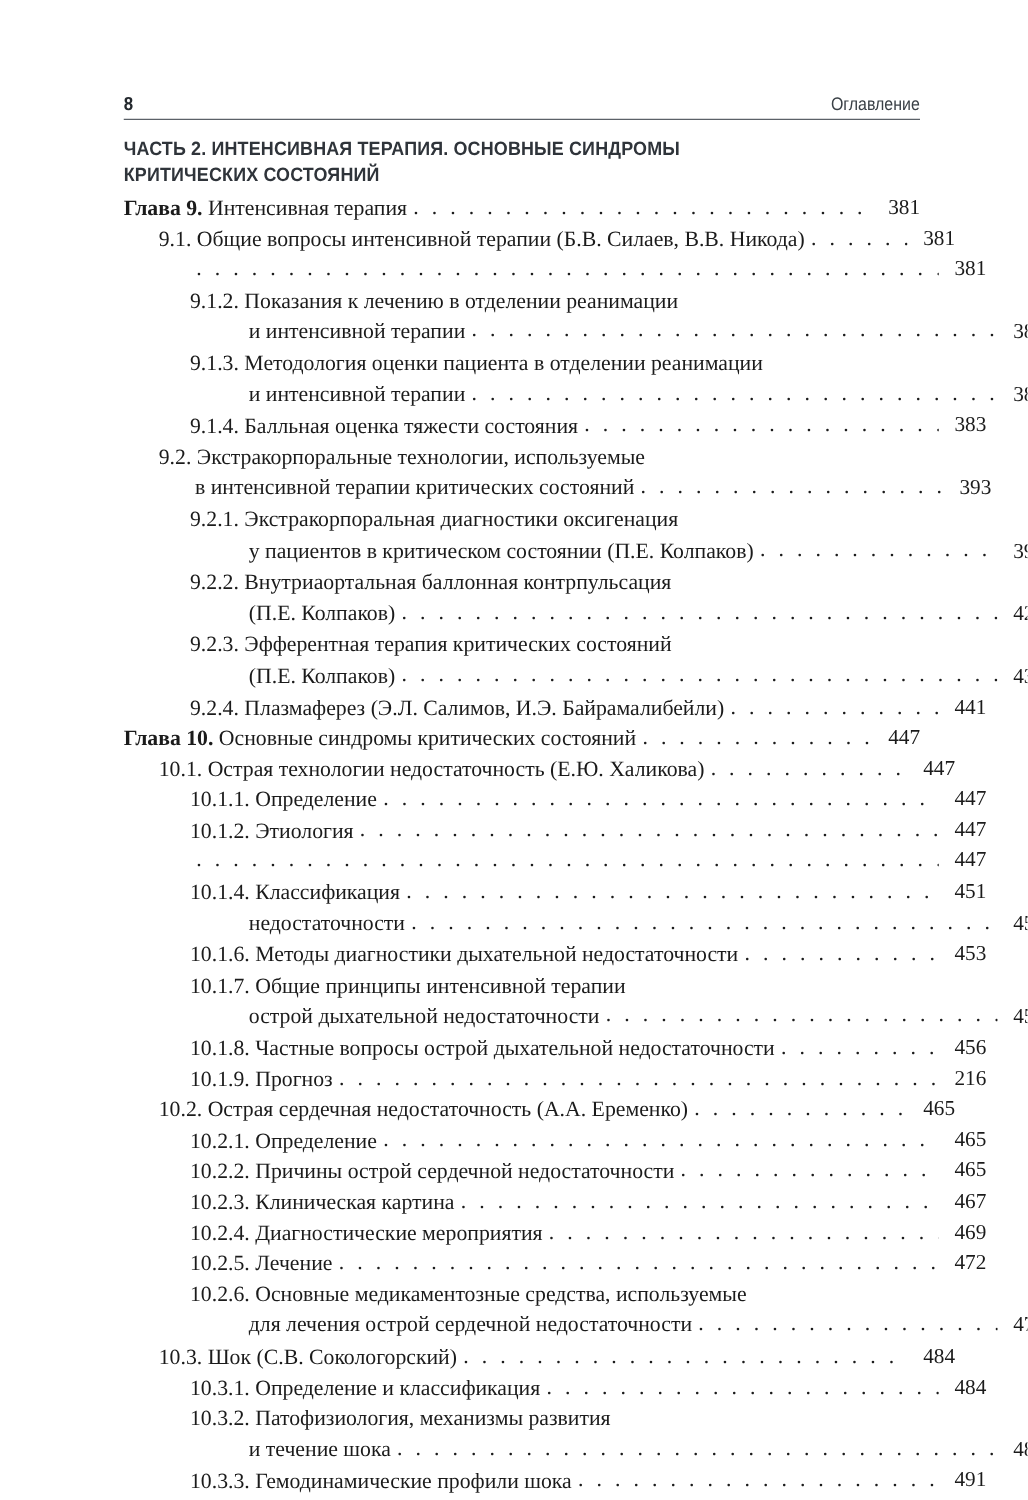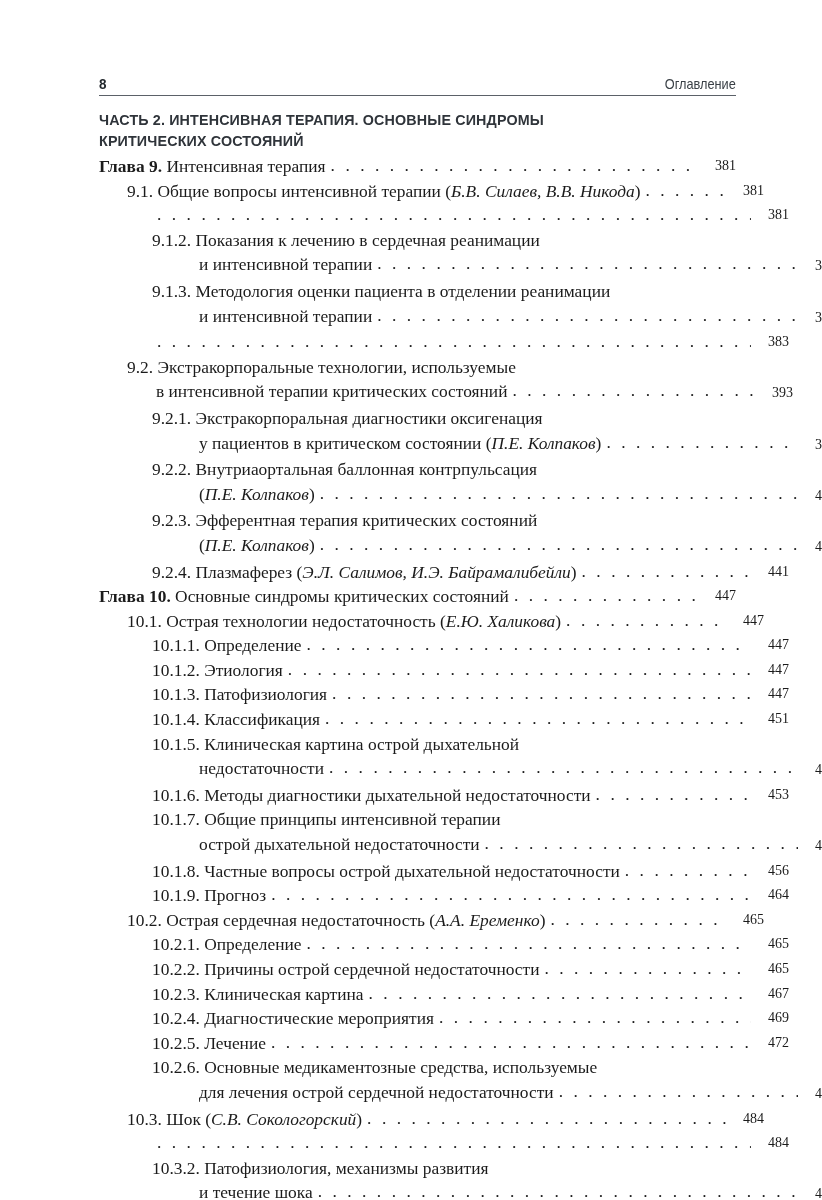--- a/index.html
+++ b/index.html
@@ -106,38 +106,38 @@
     margin: 0 4px 0 5px;
     color: #1b1b1b;
     letter-spacing: 3.05px;
     font-size: 17.4px;
     transform: translateY(-1px);
   }
   .entry .pageno {
     flex: 0 0 auto;
     width: 34px;
     text-align: right;
-    font-size: 14px;
+    font-size: 17px;
   }
 
   .entry .cont {
     display: flex;
     align-items: baseline;
     width: 100%;
   }
 
   
   .lvl1 { margin-left: 0px; }
   .lvl2 { margin-left: 28px; }
   .lvl3 { margin-left: 53px; }
   .hang-l2   { padding-left: 29px; }
   .hang-l3   { padding-left: 47px; }
 
   .bold { font-weight: bold; }
-  .ital { font-style: italic; }
+  .ital { }
 </style>
 </head>
 <body>
 
 <div class="page">
 
   <div class="runhead">
     <span class="folio">8</span>
     <span class="runhead-title">Оглавление</span>
   </div>
@@ -163,40 +163,41 @@
         </div>
       </div>
       <div class="entry lvl3">
         <div class="row">
           <span class="leader">. . . . . . . . . . . . . . . . . . . . . . . . . . . . . . . . . . . . . . . . . . . . . . . . . . . . . . . . . . . . . . . . . . . . . . . . . . . . .</span>
           <span class="pageno">381</span>
         </div>
       </div>
       <div class="entry lvl3">
         <div class="row">
-          <span class="label"><span>9.1.2. </span><span>Показания к лечению в сердечная реанимации</span></span>
+          <span class="label"><span>9.1.2. </span><span>Показания к лечению в отделении реанимации</span></span>
         </div>
         <div class="cont hang-l3">
           <span class="label">и интенсивной терапии</span>
           <span class="leader">. . . . . . . . . . . . . . . . . . . . . . . . . . . . . . . . . . . . . . . . . . . . . . . . . . . . . . . . . . . . . . . . . . . . . . . . . . . . .</span>
           <span class="pageno">381</span>
         </div>
       </div>
       <div class="entry lvl3">
         <div class="row">
           <span class="label"><span>9.1.3. </span><span>Методология оценки пациента в отделении реанимации</span></span>
         </div>
         <div class="cont hang-l3">
           <span class="label">и интенсивной терапии</span>
           <span class="leader">. . . . . . . . . . . . . . . . . . . . . . . . . . . . . . . . . . . . . . . . . . . . . . . . . . . . . . . . . . . . . . . . . . . . . . . . . . . . .</span>
           <span class="pageno">382</span>
         </div>
       </div>
       <div class="entry lvl3">
         <div class="row">
+          <span class="label"><span>9.1.4. </span><span>Балльная оценка тяжести состояния</span></span>
           <span class="leader">. . . . . . . . . . . . . . . . . . . . . . . . . . . . . . . . . . . . . . . . . . . . . . . . . . . . . . . . . . . . . . . . . . . . . . . . . . . . .</span>
           <span class="pageno">383</span>
         </div>
       </div>
       <div class="entry lvl2">
         <div class="row">
           <span class="label"><span>9.2. </span><span>Экстракорпоральные технологии, используемые</span></span>
         </div>
         <div class="cont hang-l2">
           <span class="label">в интенсивной терапии критических состояний</span>
@@ -264,36 +265,32 @@
       </div>
       <div class="entry lvl3">
         <div class="row">
           <span class="label"><span>10.1.2. </span><span>Этиология</span></span>
           <span class="leader">. . . . . . . . . . . . . . . . . . . . . . . . . . . . . . . . . . . . . . . . . . . . . . . . . . . . . . . . . . . . . . . . . . . . . . . . . . . . .</span>
           <span class="pageno">447</span>
         </div>
       </div>
       <div class="entry lvl3">
         <div class="row">
-          <span class="label"><span>10.1.3. </span><span>Патофизиология</span></span>
           <span class="leader">. . . . . . . . . . . . . . . . . . . . . . . . . . . . . . . . . . . . . . . . . . . . . . . . . . . . . . . . . . . . . . . . . . . . . . . . . . . . .</span>
           <span class="pageno">447</span>
         </div>
       </div>
       <div class="entry lvl3">
         <div class="row">
           <span class="label"><span>10.1.4. </span><span>Классификация</span></span>
           <span class="leader">. . . . . . . . . . . . . . . . . . . . . . . . . . . . . . . . . . . . . . . . . . . . . . . . . . . . . . . . . . . . . . . . . . . . . . . . . . . . .</span>
           <span class="pageno">451</span>
         </div>
       </div>
       <div class="entry lvl3">
-        <div class="row">
-          <span class="label"><span>10.1.5. </span><span>Клиническая картина острой дыхательной</span></span>
-        </div>
         <div class="cont hang-l3">
           <span class="label">недостаточности</span>
           <span class="leader">. . . . . . . . . . . . . . . . . . . . . . . . . . . . . . . . . . . . . . . . . . . . . . . . . . . . . . . . . . . . . . . . . . . . . . . . . . . . .</span>
           <span class="pageno">452</span>
         </div>
       </div>
       <div class="entry lvl3">
         <div class="row">
           <span class="label"><span>10.1.6. </span><span>Методы диагностики дыхательной недостаточности</span></span>
           <span class="leader">. . . . . . . . . . . . . . . . . . . . . . . . . . . . . . . . . . . . . . . . . . . . . . . . . . . . . . . . . . . . . . . . . . . . . . . . . . . . .</span>
@@ -314,21 +311,21 @@
         <div class="row">
           <span class="label"><span>10.1.8. </span><span>Частные вопросы острой дыхательной недостаточности</span></span>
           <span class="leader">. . . . . . . . . . . . . . . . . . . . . . . . . . . . . . . . . . . . . . . . . . . . . . . . . . . . . . . . . . . . . . . . . . . . . . . . . . . . .</span>
           <span class="pageno">456</span>
         </div>
       </div>
       <div class="entry lvl3">
         <div class="row">
           <span class="label"><span>10.1.9. </span><span>Прогноз</span></span>
           <span class="leader">. . . . . . . . . . . . . . . . . . . . . . . . . . . . . . . . . . . . . . . . . . . . . . . . . . . . . . . . . . . . . . . . . . . . . . . . . . . . .</span>
-          <span class="pageno">464</span>
+          <span class="pageno">216</span>
         </div>
       </div>
       <div class="entry lvl2">
         <div class="row">
           <span class="label"><span>10.2. </span><span>Острая сердечная недостаточность</span><span> (<span class="ital">А.А. Еременко</span>)</span></span>
           <span class="leader">. . . . . . . . . . . . . . . . . . . . . . . . . . . . . . . . . . . . . . . . . . . . . . . . . . . . . . . . . . . . . . . . . . . . . . . . . . . . .</span>
           <span class="pageno">465</span>
         </div>
       </div>
       <div class="entry lvl3">
@@ -378,20 +375,21 @@
       </div>
       <div class="entry lvl2">
         <div class="row">
           <span class="label"><span>10.3. </span><span>Шок</span><span> (<span class="ital">С.В. Сокологорский</span>)</span></span>
           <span class="leader">. . . . . . . . . . . . . . . . . . . . . . . . . . . . . . . . . . . . . . . . . . . . . . . . . . . . . . . . . . . . . . . . . . . . . . . . . . . . .</span>
           <span class="pageno">484</span>
         </div>
       </div>
       <div class="entry lvl3">
         <div class="row">
+          <span class="label"><span>10.3.1. </span><span>Определение и классификация</span></span>
           <span class="leader">. . . . . . . . . . . . . . . . . . . . . . . . . . . . . . . . . . . . . . . . . . . . . . . . . . . . . . . . . . . . . . . . . . . . . . . . . . . . .</span>
           <span class="pageno">484</span>
         </div>
       </div>
       <div class="entry lvl3">
         <div class="row">
           <span class="label"><span>10.3.2. </span><span>Патофизиология, механизмы развития</span></span>
         </div>
         <div class="cont hang-l3">
           <span class="label">и течение шока</span>

